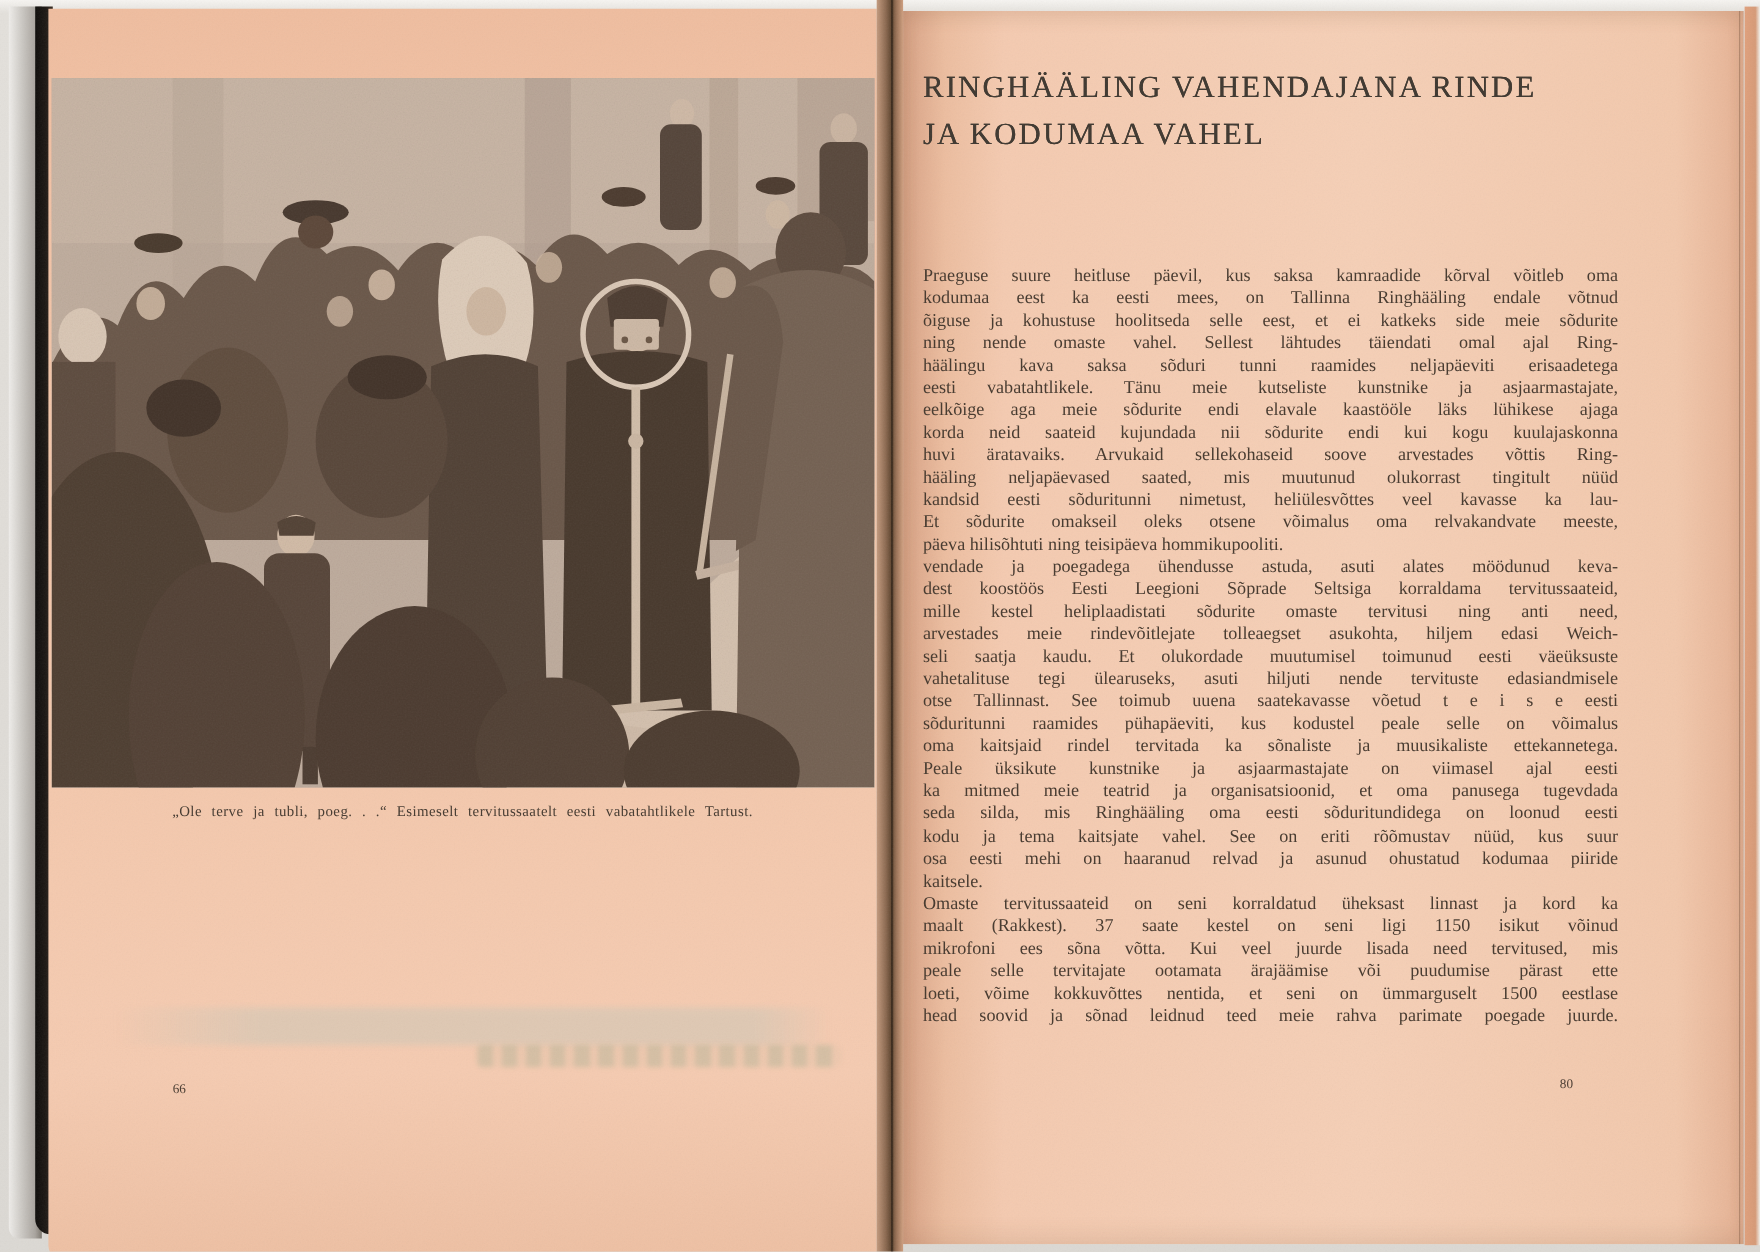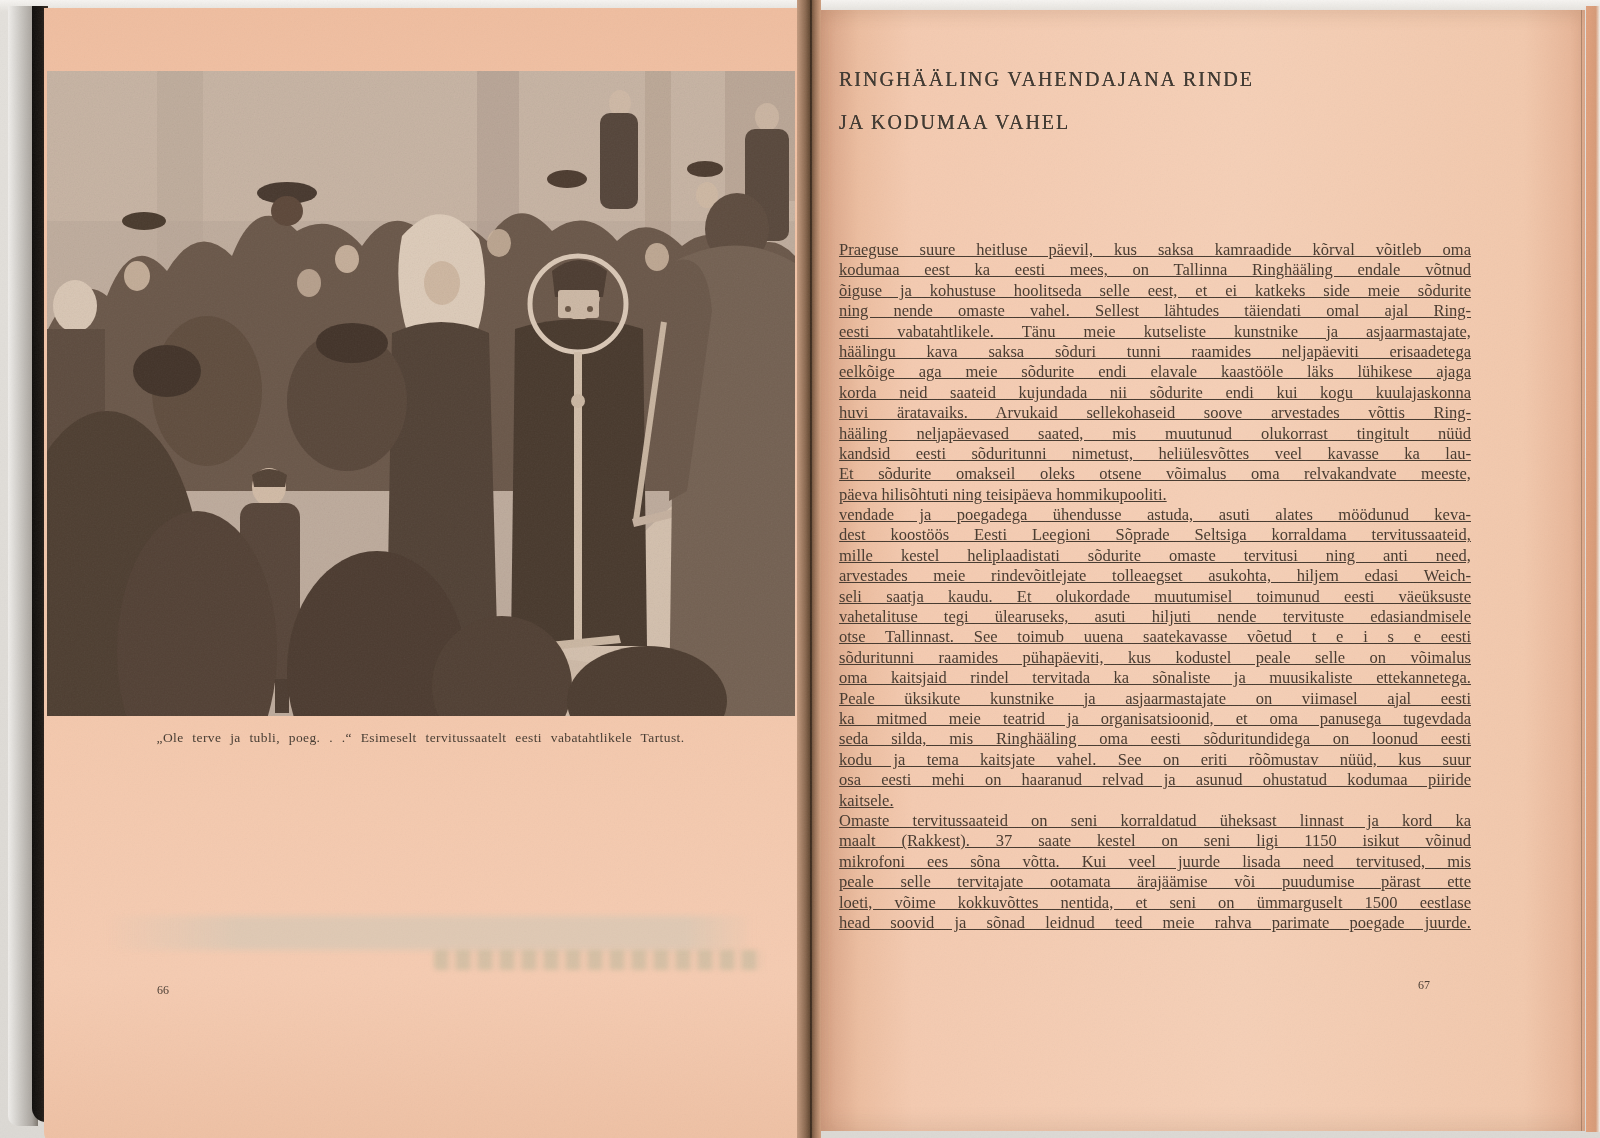--- a/index.html
+++ b/index.html
@@ -34,25 +34,25 @@
         background:linear-gradient(90deg,#c39a7e 0,#8a684f 35%,#5f452f 55%,#9a7257 75%,#cf9f7f 100%);}
   .gutter .fold{position:absolute;left:13px;top:0;width:2px;height:100%;background:rgba(30,20,12,.55);}
   
   .page-right{position:absolute;left:821px;top:10px;width:764px;height:1121px;
         background:linear-gradient(90deg,#d7a184 0,#ecbd9f 5%,#f4cab0 12%,#f5cfb6 55%,#f2c8ac 92%,#e5b193 100%);
         box-shadow:inset 0 8px 14px rgba(120,80,50,.12), inset 0 -10px 16px rgba(120,80,50,.10);}
   .page-right .edge-line{position:absolute;right:3px;top:0;width:1px;height:100%;background:rgba(90,60,40,.35);}
   .right-strip{position:absolute;left:1586px;top:6px;width:14px;height:1126px;
         background:linear-gradient(90deg,#e0a07c 0,#d69a77 70%,#f2efe9 100%);}
   .title{margin:0;position:absolute;left:18px;top:48px;width:640px;
-        font-size:20px;line-height:43px;font-weight:normal;letter-spacing:2px;
+        font-size:28px;line-height:43px;font-weight:normal;letter-spacing:2px;
         color:#3f3830;text-shadow:0 0 .5px #3f3830;}
   .body-text{position:absolute;left:18px;top:230px;width:632px;color:#46392e;}
   .line{height:20.4px;line-height:20.4px;font-size:16.5px;
-        text-align:justify;text-align-last:justify;overflow:hidden;white-space:normal;text-decoration:underline;}
+        text-align:justify;text-align-last:justify;overflow:hidden;white-space:normal;}
   .line.last{text-align-last:left;}
   .pn-right{left:597px;top:968px;}
   .grain{position:absolute;left:0;top:0;width:1600px;height:1138px;pointer-events:none;opacity:.06;}
 </style>
 </head>
 <body>
 
 <div class="scan">
 
   <div class="edge-stack"></div>
@@ -171,22 +171,22 @@
     <h1 class="title">
       <span style="display:block">RINGHÄÄLING VAHENDAJANA RINDE</span>
       <span style="display:block">JA KODUMAA VAHEL</span>
     </h1>
 
     <div class="body-text">
         <div class="line">Praeguse suure heitluse päevil, kus saksa kamraadide kõrval võitleb oma</div>
         <div class="line">kodumaa eest ka eesti mees, on Tallinna Ringhääling endale võtnud</div>
         <div class="line">õiguse ja kohustuse hoolitseda selle eest, et ei katkeks side meie sõdurite</div>
         <div class="line">ning nende omaste vahel. Sellest lähtudes täiendati omal ajal Ring-</div>
+        <div class="line">häälingu kava saksa sõduri tunni raamides neljapäeviti erisaadetega</div>
         <div class="line">eesti vabatahtlikele. Tänu meie kutseliste kunstnike ja asjaarmastajate,</div>
-        <div class="line">häälingu kava saksa sõduri tunni raamides neljapäeviti erisaadetega</div>
         <div class="line">eelkõige aga meie sõdurite endi elavale kaastööle läks lühikese ajaga</div>
         <div class="line">korda neid saateid kujundada nii sõdurite endi kui kogu kuulajaskonna</div>
         <div class="line">huvi äratavaiks. Arvukaid sellekohaseid soove arvestades võttis Ring-</div>
         <div class="line">hääling neljapäevased saated, mis muutunud olukorrast tingitult nüüd</div>
         <div class="line">kandsid eesti sõduritunni nimetust, heliülesvõttes veel kavasse ka lau-</div>
         <div class="line">Et sõdurite omakseil oleks otsene võimalus oma relvakandvate meeste,</div>
         <div class="line last">päeva hilisõhtuti ning teisipäeva hommikupooliti.</div>
         <div class="line">vendade ja poegadega ühendusse astuda, asuti alates möödunud keva-</div>
         <div class="line">dest koostöös Eesti Leegioni Sõprade Seltsiga korraldama tervitussaateid,</div>
         <div class="line">mille kestel heliplaadistati sõdurite omaste tervitusi ning anti need,</div>
@@ -203,21 +203,21 @@
         <div class="line">osa eesti mehi on haaranud relvad ja asunud ohustatud kodumaa piiride</div>
         <div class="line last">kaitsele.</div>
         <div class="line">Omaste tervitussaateid on seni korraldatud üheksast linnast ja kord ka</div>
         <div class="line">maalt (Rakkest). 37 saate kestel on seni ligi 1150 isikut võinud</div>
         <div class="line">mikrofoni ees sõna võtta. Kui veel juurde lisada need tervitused, mis</div>
         <div class="line">peale selle tervitajate ootamata ärajäämise või puudumise pärast ette</div>
         <div class="line">loeti, võime kokkuvõttes nentida, et seni on ümmarguselt 1500 eestlase</div>
         <div class="line">head soovid ja sõnad leidnud teed meie rahva parimate poegade juurde.</div>
       </div>
 
-    <div class="pagenum pn-right">67</div>
+    <div class="pagenum pn-right">80</div>
   </div>
 
   <div class="right-strip"></div>
 
   <svg class="grain">
     <defs>
       <filter id="pgrain">
           <feTurbulence type="fractalNoise" baseFrequency="0.7" numOctaves="2"></feTurbulence>
       <feColorMatrix type="saturate" values="0"></feColorMatrix>
         </filter>

